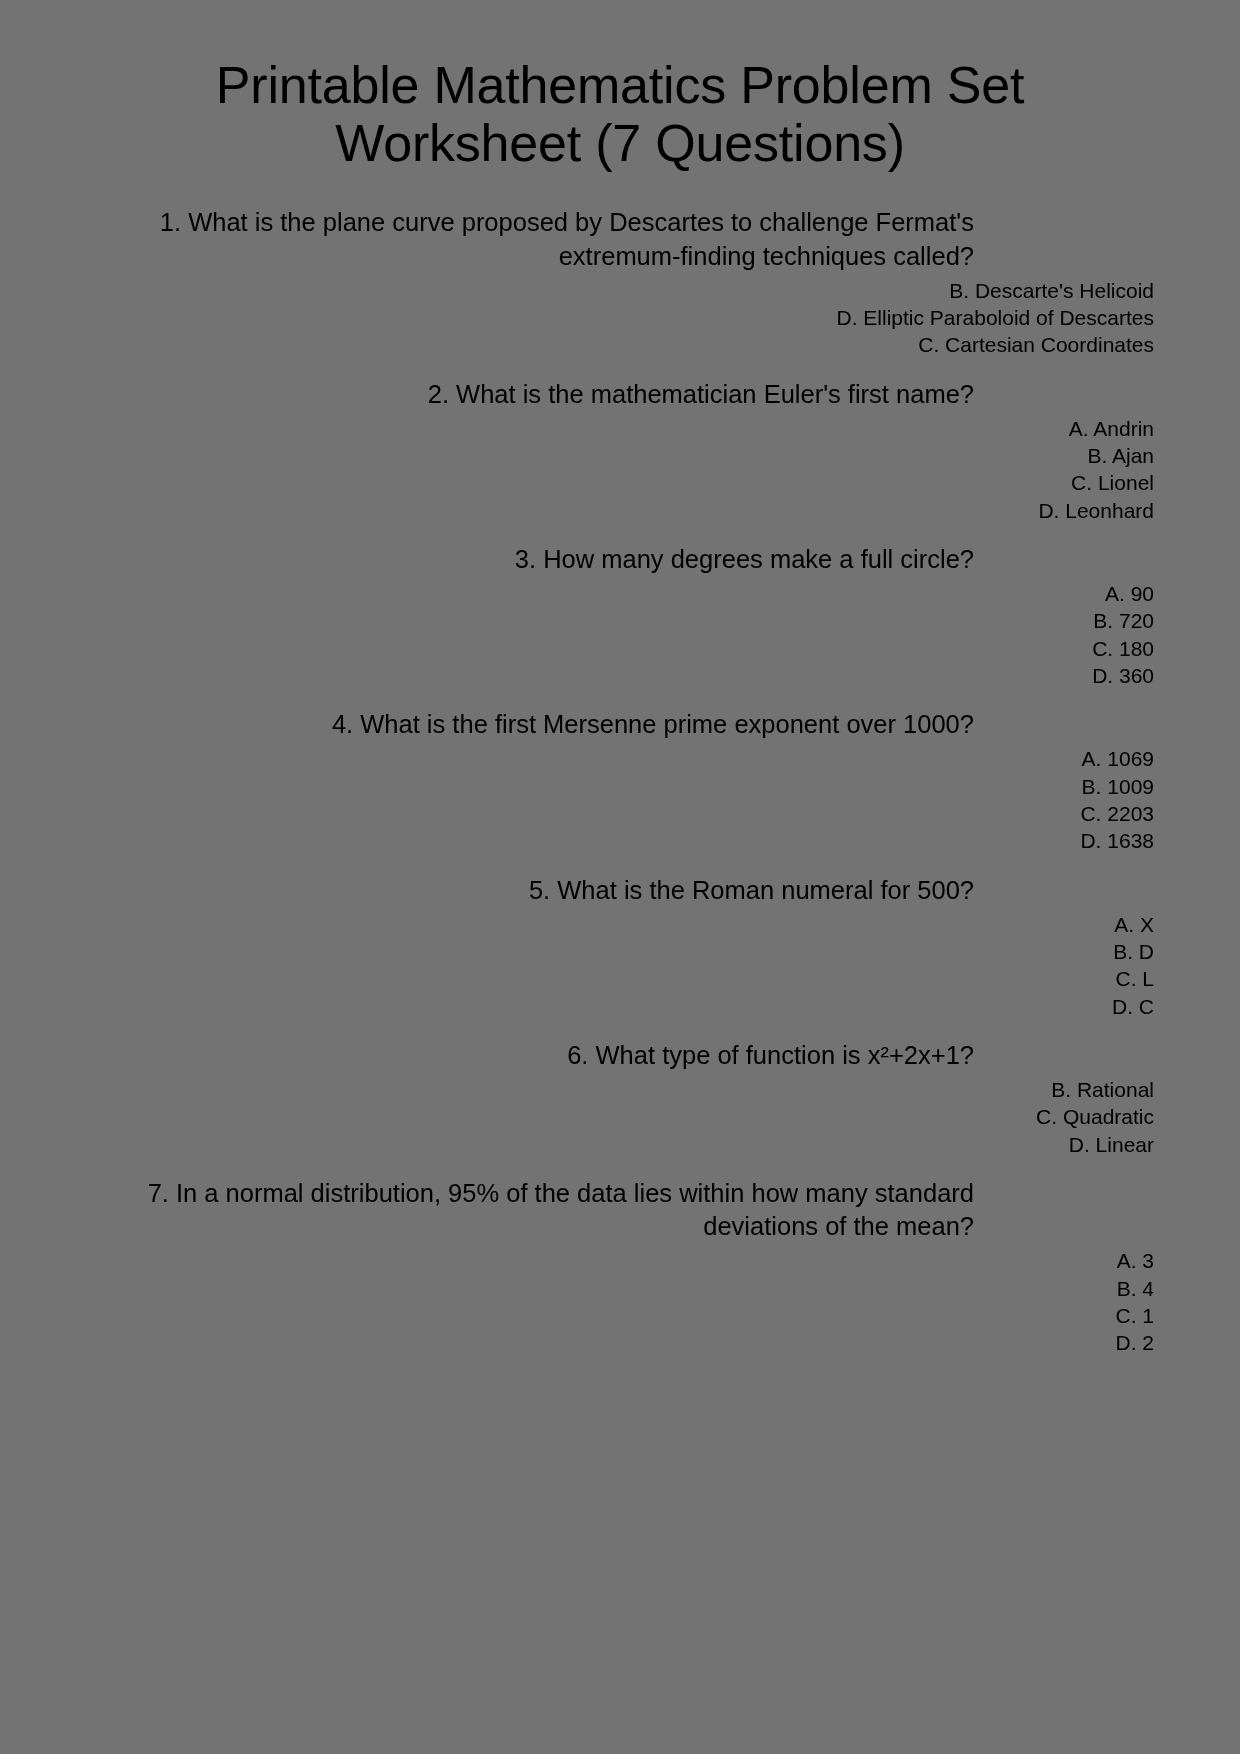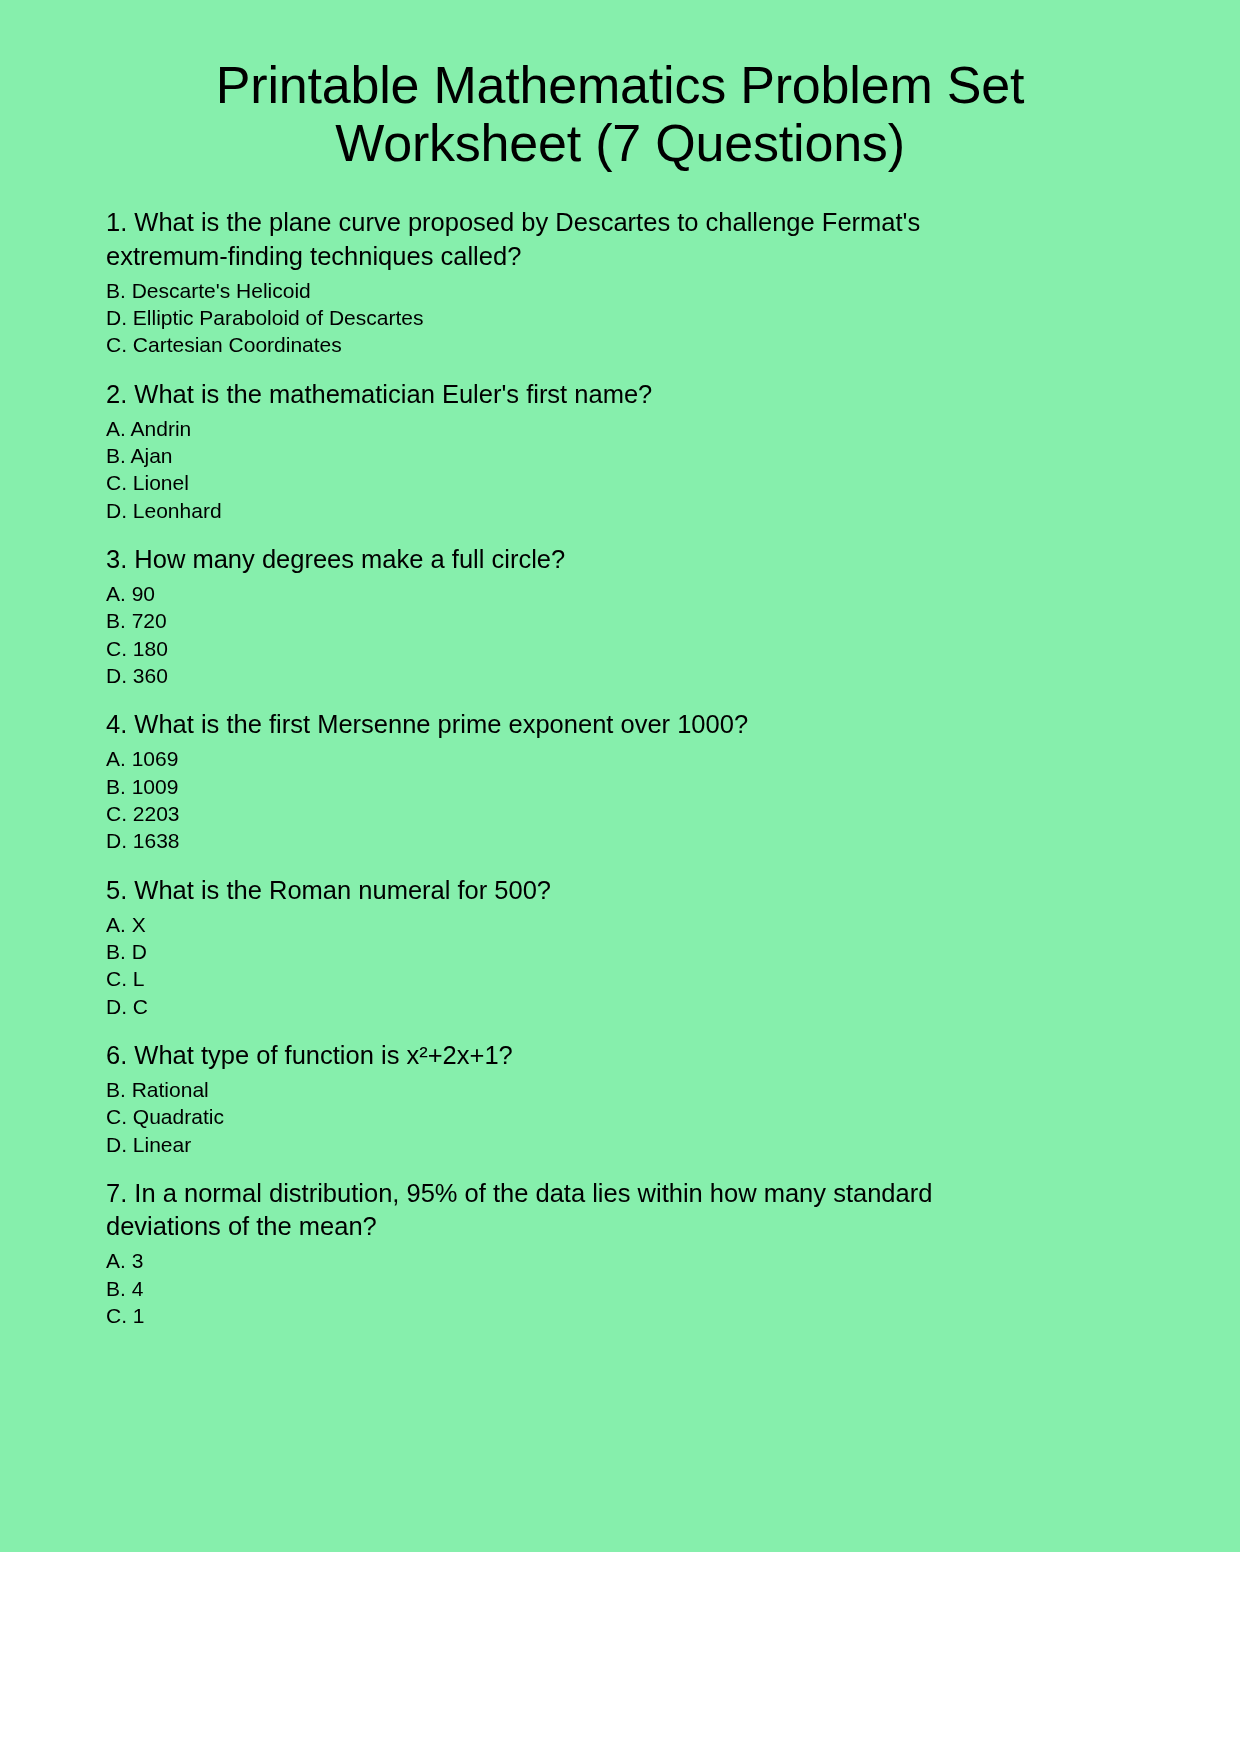--- a/index.html
+++ b/index.html
@@ -11,41 +11,42 @@
   body {
     width: 1240px;
     height: 1754px;
     font-family: "Liberation Sans", sans-serif;
     color: #000000;
     -webkit-font-smoothing: antialiased;
   }
   .page {
     position: relative;
     width: 1240px;
-    height: 1552px;
+    height: 1754px;
     box-sizing: border-box;
     padding: 56px 86px 0 86px;
-    background: #86efac;
+    background: #737373;
     overflow: hidden;
   }
   .doc-title {
     font-size: 52px;
     line-height: 1.12;
     font-weight: normal;
     text-align: center;
     margin: 0 0 34px 0;
     padding: 0 30px;
     letter-spacing: -0.2px;
   }
   .questions {
     margin: 0;
     padding: 0 0 0 20px;
   }
   .question-block {
     margin: 0 0 6px 0;
+    text-align: right;
   }
   .question-text {
     font-size: 25.5px;
     line-height: 1.30;
     margin: 0 0 4px 0;
     padding-right: 180px;
   }
   .options {
     margin: 0;
     padding: 0;
@@ -131,17 +132,18 @@
       </ul>
     </div>
     <div class="q-gap"></div>
 
     <div class="question-block">
       <p class="question-text">7. In a normal distribution, 95% of the data lies within how many standard deviations of the mean?</p>
       <ul class="options">
         <li class="option">A. 3</li>
         <li class="option">B. 4</li>
         <li class="option">C. 1</li>
+        <li class="option">D. 2</li>
       </ul>
     </div>
 
   </div>
 </div>
 
 </body></html>

